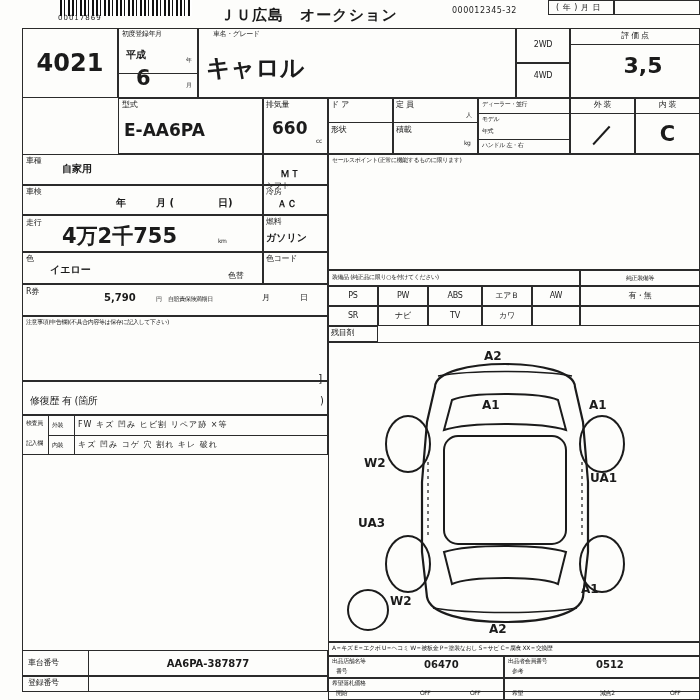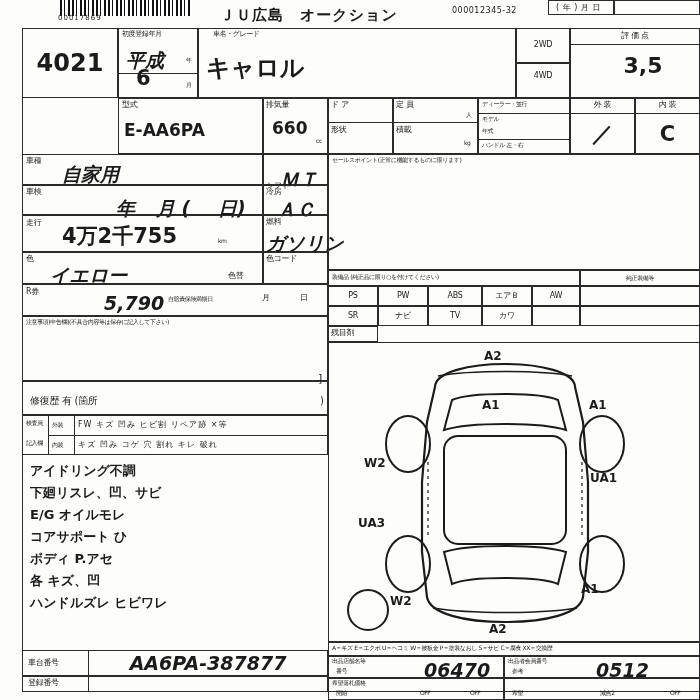--- a/index.html
+++ b/index.html
@@ -16,21 +16,21 @@
     left:0;top:0;width:700px;height:700px;
   }
   .abs{position:absolute;}
   .bx{position:absolute;border:1px solid #2b2b2b;box-sizing:border-box;}
   .lbl{font-size:8px;line-height:1.05;letter-spacing:-0.3px;}
   .lbl2{font-size:7px;line-height:1.05;letter-spacing:-0.4px;}
   .tiny{font-size:6px;line-height:1;letter-spacing:-0.4px;}
   .hw{font-size:17px;font-weight:bold;letter-spacing:0px;}
   .hw-lg{font-size:21px;font-weight:bold;}
   .hw-xl{font-size:24px;font-weight:bold;}
-  .hw-sm{font-size:19px;font-weight:bold;font-style:italic;}
+  .hw-sm{font-size:10px;font-weight:bold;}
   .ctr{display:flex;align-items:center;justify-content:center;text-align:center;}
   .hline{position:absolute;background:#2b2b2b;height:1px;}
   .vline{position:absolute;background:#2b2b2b;width:1px;}
 
   
   .barcode{position:absolute;left:60px;top:0px;width:132px;height:16px;
     background:repeating-linear-gradient(90deg,#111 0 2px,#fff 2px 4px,#111 4px 5px,#fff 5px 8px,#111 8px 10px,#fff 10px 12px);}
   .barnum{position:absolute;left:58px;top:14px;font-size:7px;letter-spacing:1px;}
 
   .title{position:absolute;font-size:15px;font-weight:bold;letter-spacing:1px;}
@@ -197,20 +197,21 @@
   <div class="abs lbl ctr" style="left:328px;top:306px;width:50px;height:20px;">SR</div>
   <div class="bx" style="left:378px;top:306px;width:50px;height:20px;"></div>
   <div class="abs lbl ctr" style="left:378px;top:306px;width:50px;height:20px;">ナビ</div>
   <div class="bx" style="left:428px;top:306px;width:54px;height:20px;"></div>
   <div class="abs lbl ctr" style="left:428px;top:306px;width:54px;height:20px;">TV</div>
   <div class="bx" style="left:482px;top:306px;width:50px;height:20px;"></div>
   <div class="abs lbl ctr" style="left:482px;top:306px;width:50px;height:20px;">カワ</div>
   <div class="bx" style="left:532px;top:306px;width:48px;height:20px;"></div>
 
   <div class="bx" style="left:580px;top:286px;width:120px;height:20px;"></div>
+  <div class="abs lbl ctr" style="left:580px;top:286px;width:120px;height:20px;">有・無</div>
   <div class="bx" style="left:580px;top:306px;width:120px;height:20px;"></div>
 
   <div class="bx" style="left:328px;top:326px;width:50px;height:16px;"></div>
   <div class="abs lbl" style="left:331px;top:329px;">残目剤</div>
 
   <div class="bx" style="left:22px;top:415px;width:306px;height:40px;"></div>
   <div class="vline" style="left:48px;top:415px;height:40px;"></div>
   <div class="vline" style="left:74px;top:415px;height:40px;"></div>
   <div class="hline" style="left:48px;top:435px;width:280px;"></div>
   <div class="abs tiny" style="left:26px;top:420px;">検査員</div>
@@ -228,29 +229,20 @@
   <div class="abs lbl" style="left:78px;top:441px;letter-spacing:1px;">
     <span>キズ</span>
     <span>凹み</span>
     <span>コゲ</span>
     <span>穴</span>
     <span>割れ</span>
     <span>キレ</span>
     <span>破れ</span>
   </div>
 
-  <div class="memo" style="left:30px;top:460px;width:300px;">
-    <div>アイドリング不調</div>
-    <div>下廻リスレ、凹、サビ</div>
-    <div>E/G オイルモレ</div>
-    <div>コアサポート ひ</div>
-    <div>ボディ P.アセ</div>
-    <div>各 キズ、凹</div>
-    <div>ハンドルズレ ヒビワレ</div>
-  </div>
 
   <div class="bx" style="left:328px;top:342px;width:372px;height:300px;"></div>
   <div class="carbox" style="left:340px;top:352px;">
     <svg width="350" height="285" viewBox="0 0 350 285">
 
       <path d="M95,35 C95,20 130,12 165,12 C200,12 235,20 235,35
                L243,70 L248,130 L248,200 L243,245
                C240,262 205,270 165,270 C125,270 90,262 87,245
                L82,200 L82,130 L87,70 Z" fill="none" stroke="#1b1b1b" stroke-width="2.2"></path>
 

